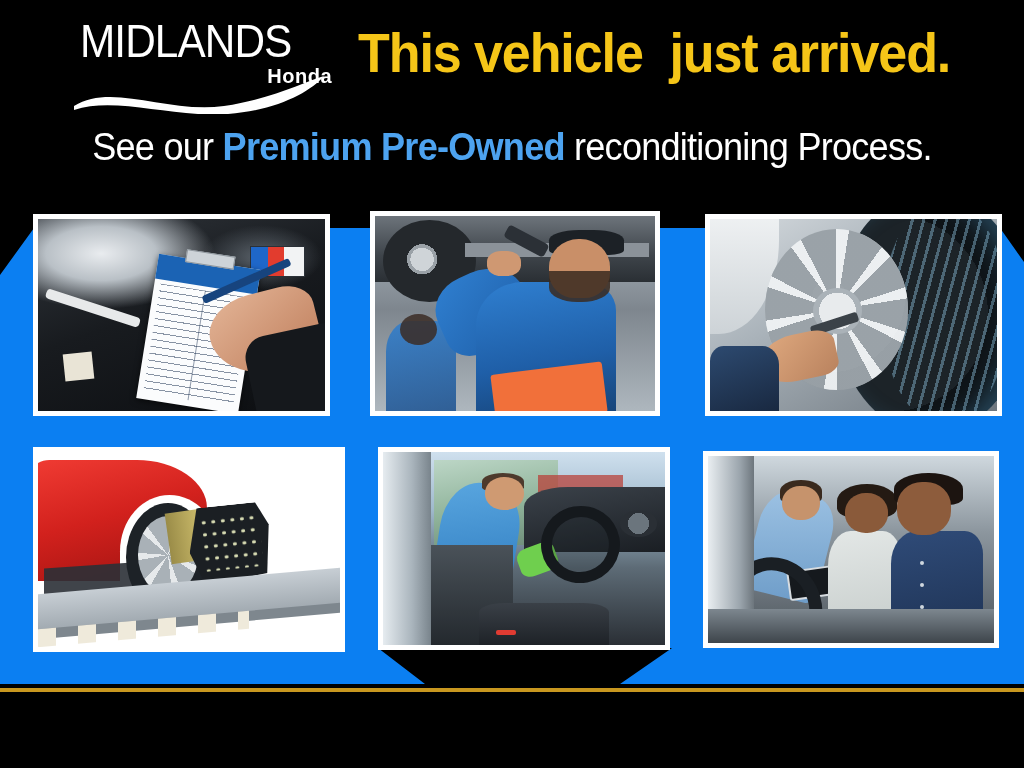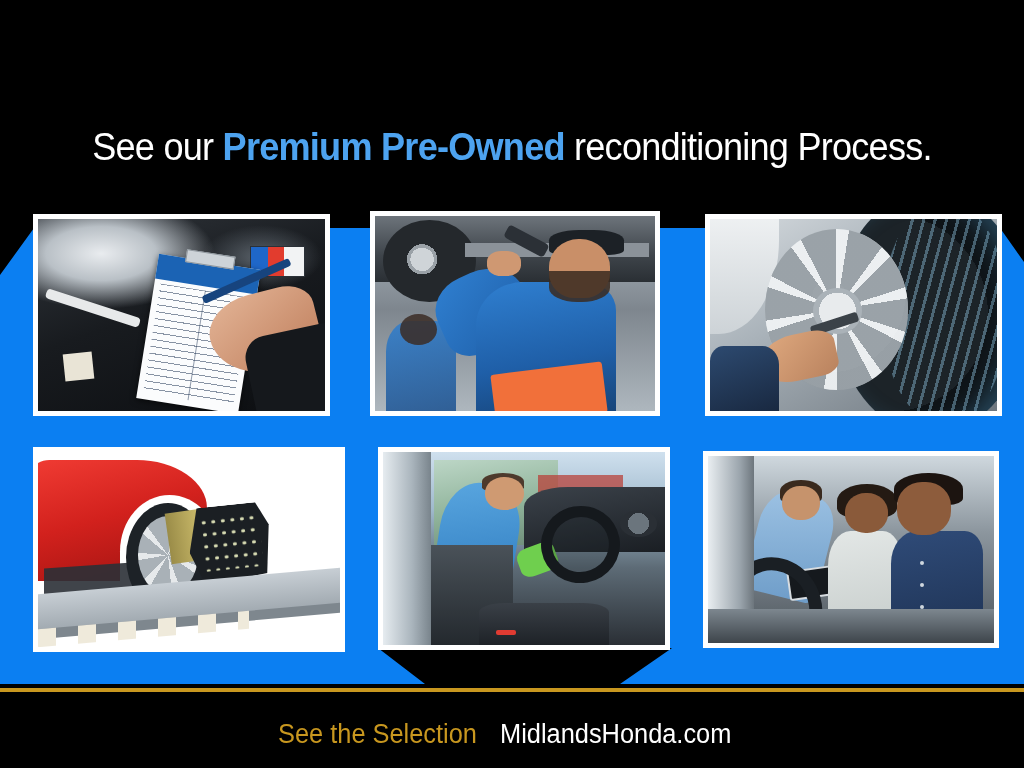--- a/index.html
+++ b/index.html
@@ -366,20 +366,32 @@
     font-family:"Liberation Sans", sans-serif;
     transform:scaleX(0.94); transform-origin:left center;
   }
   .f-white.reg { font-weight:400; }
 </style>
 </head>
 <body>
 
 <div class="ad">
 
+  <div class="header">
+
+    <div class="logo">
+      <div class="logo-word">MIDLANDS</div>
+      <div class="logo-sub">Honda</div>
+      <svg class="logo-swoosh" viewBox="0 0 268 38">
+        <path d="M2 30 C 40 6, 96 38, 152 30 C 200 23, 232 6, 252 0 C 238 16, 206 34, 156 38 C 100 42, 44 20, 2 34 Z" fill="#ffffff"></path>
+      </svg>
+    </div>
+
+    <div class="headline">This vehicle  just arrived.</div>
+  </div>
 
   <div class="subline">
     <span>See our </span><b>Premium Pre-Owned</b><span> reconditioning Process.</span>
   </div>
 
   <div class="blue-panel"></div>
 
   <div class="photo" id="p1">
     <div class="inner">
       <div class="p1-bg"></div>
@@ -491,19 +503,15 @@
       <div class="p6-wheel"></div>
         <div class="p6-pillar"></div>
       <div class="p6-window"></div>
       <span class="cap">Sales associate with a tablet showing a seated couple their new vehicle</span>
     </div>
   </div>
 
   <div class="gold-rule"></div>
 
   <div class="footer">
-    <div class="f-group">
-      <span class="f-gold">See the Selection</span>
-      <span class="f-white reg">MidlandsHonda.com</span>
-    </div>
   </div>
 
 </div>
 
 </body></html>

